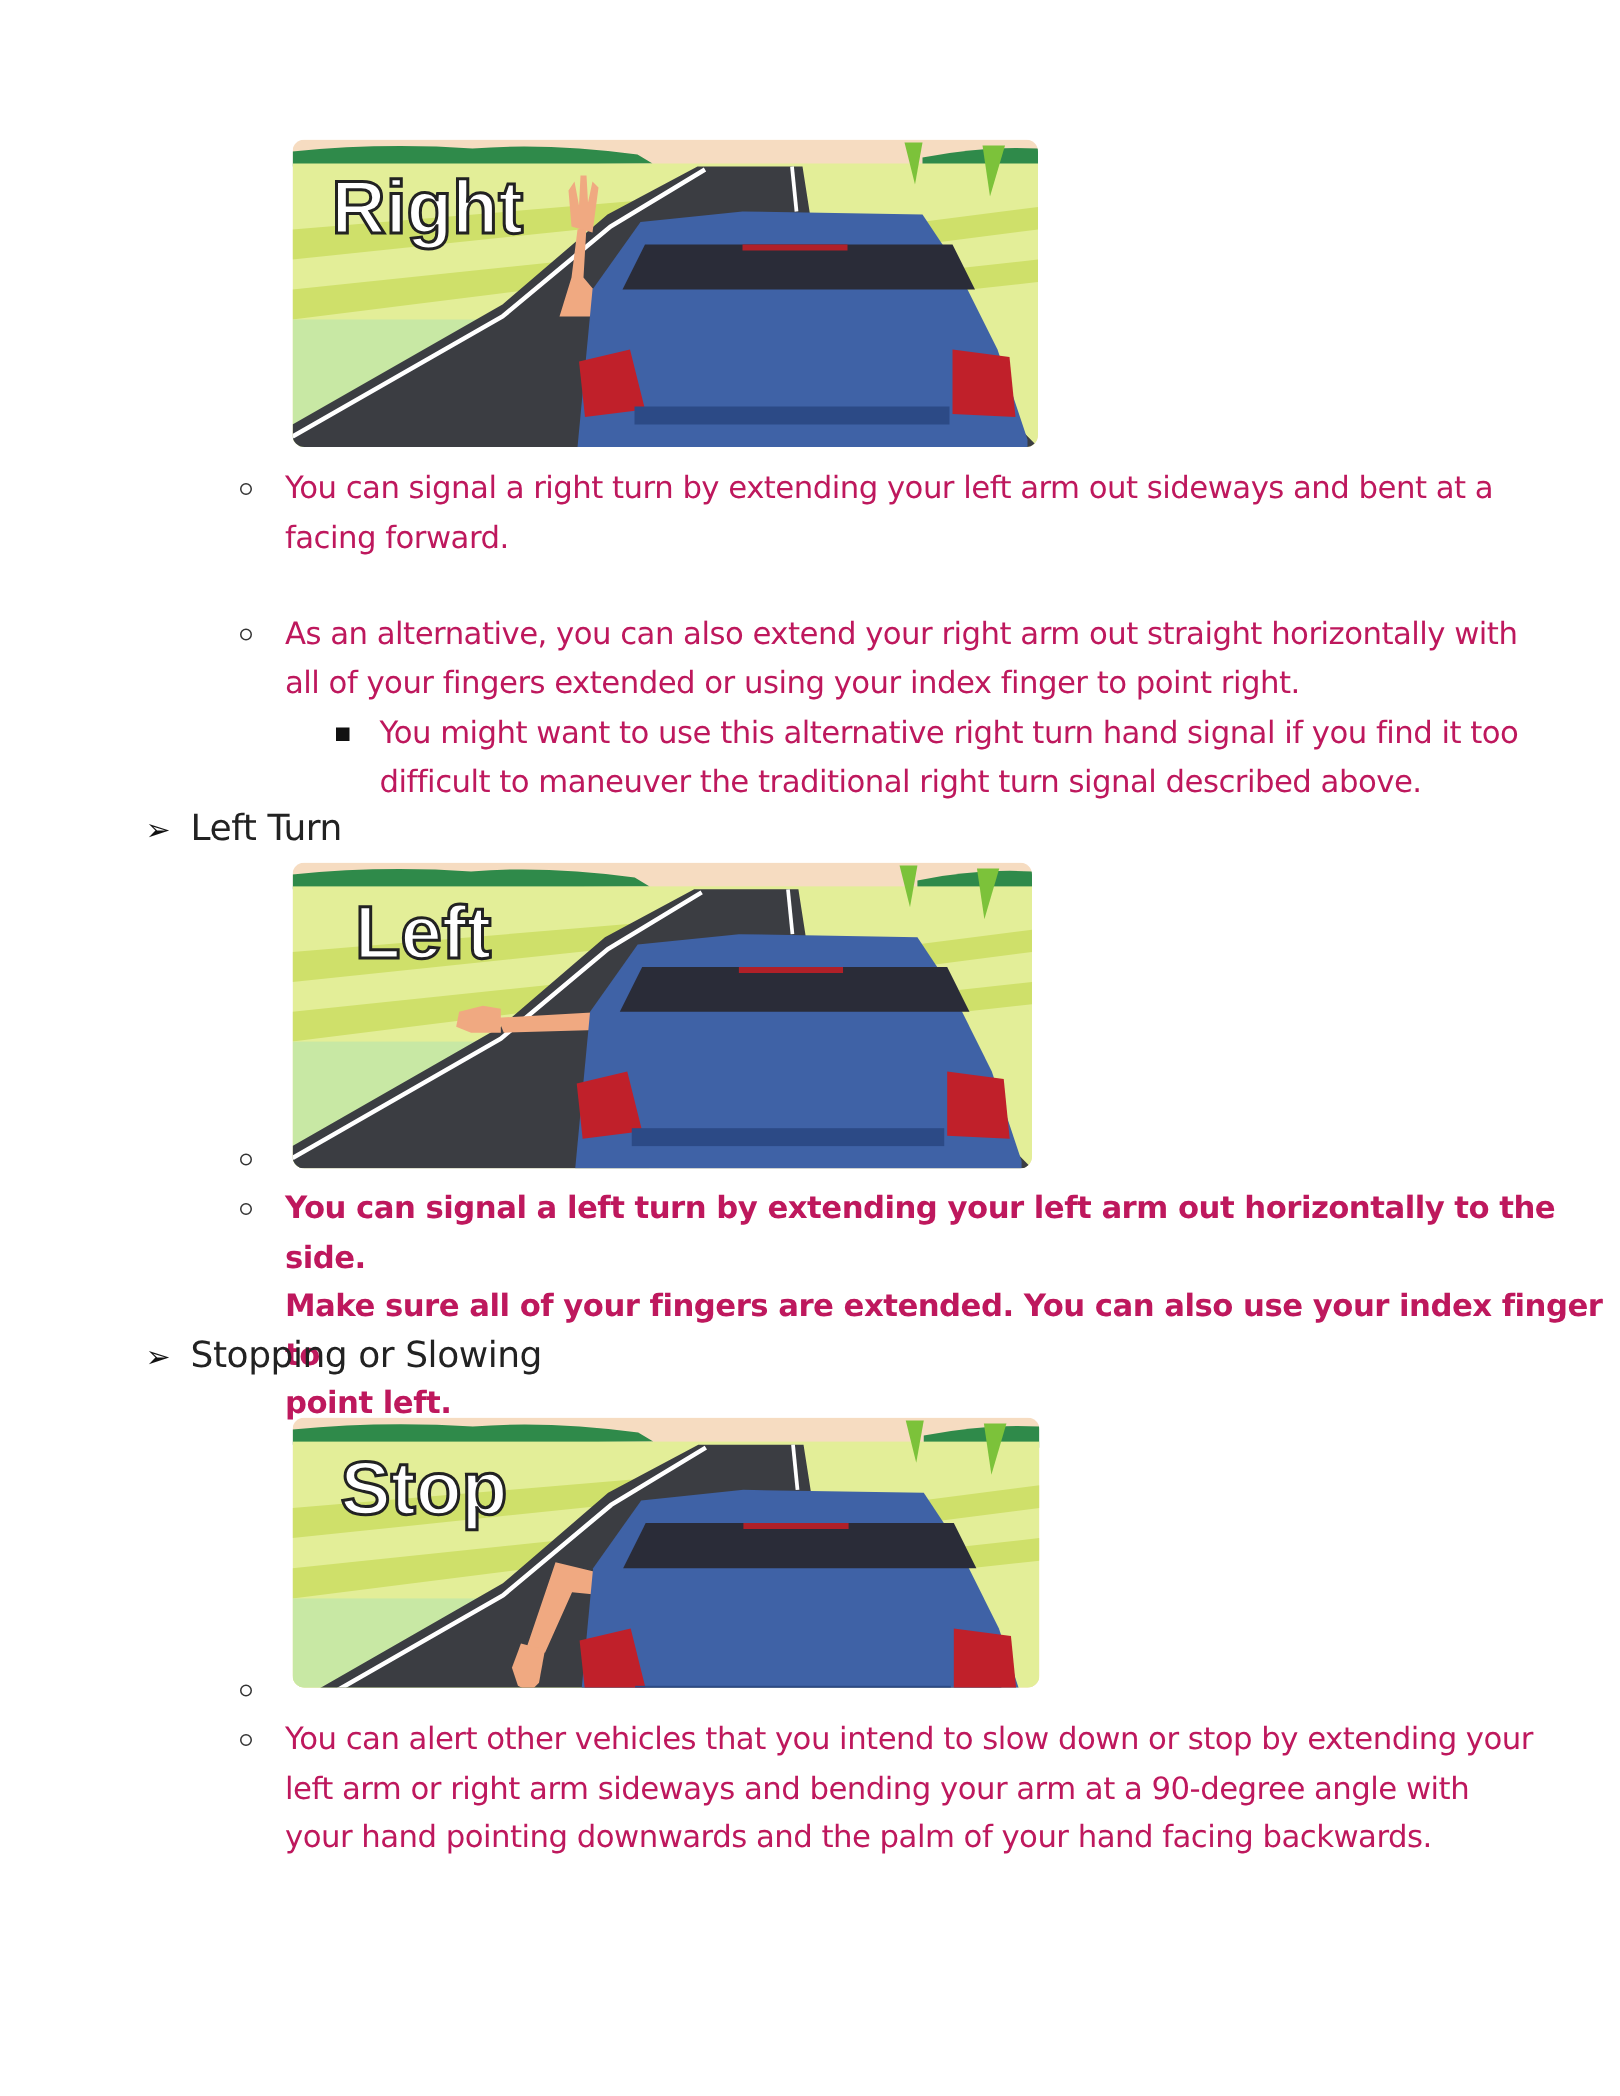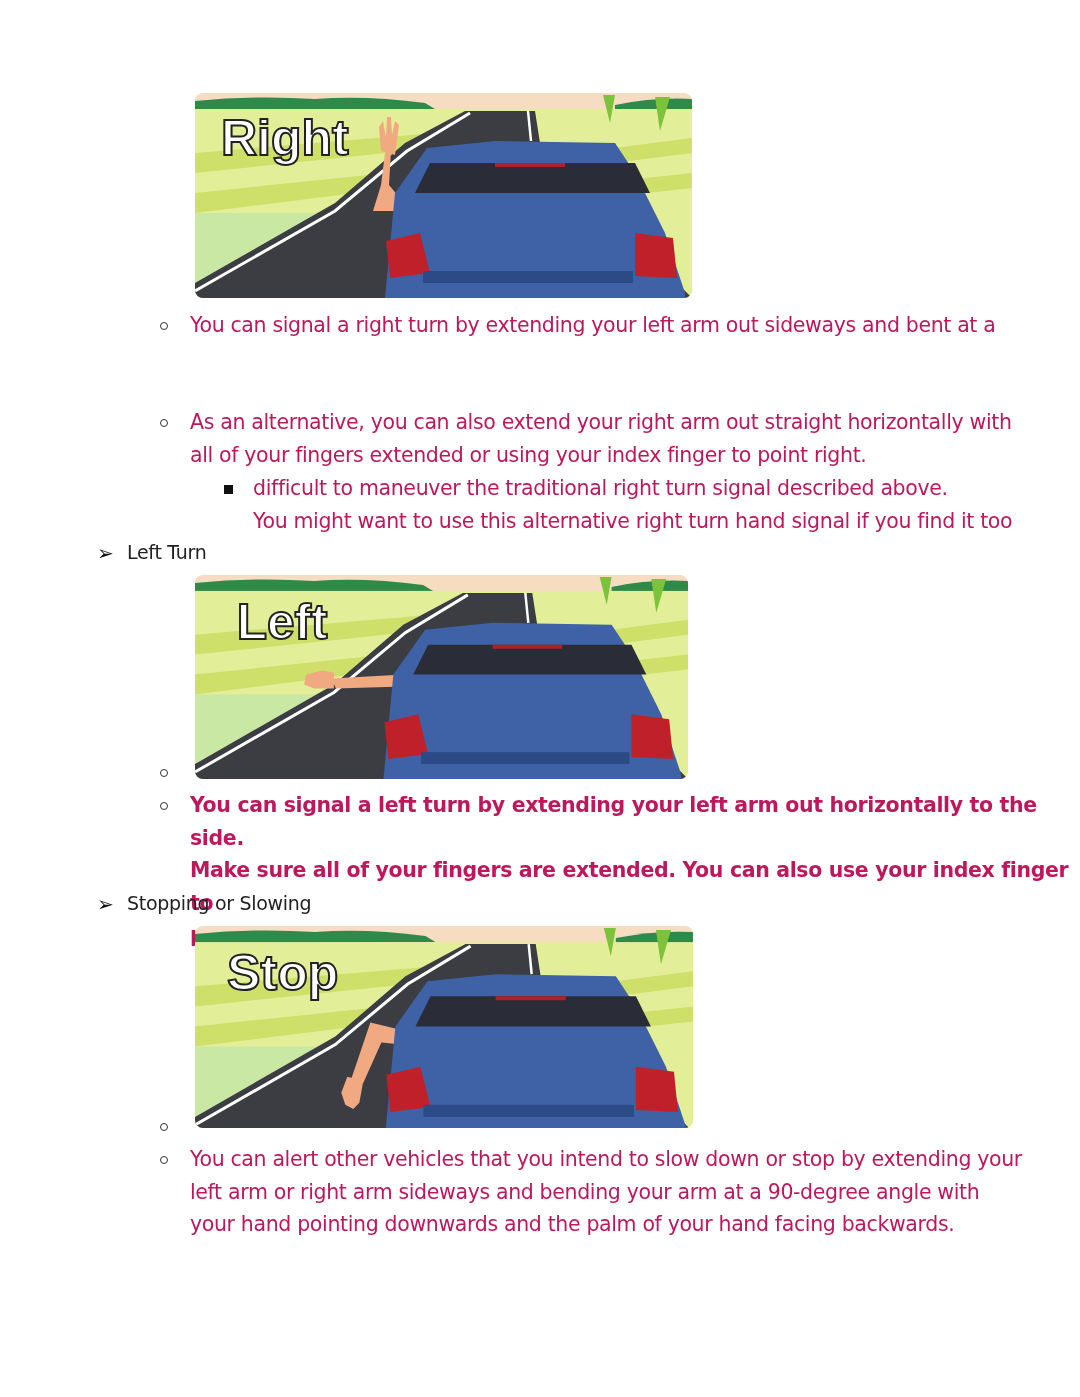--- a/index.html
+++ b/index.html
@@ -4,21 +4,21 @@
   <style>
     html, body { margin: 0; padding: 0; background: #ffffff; }
     body { width: 1080px; height: 1397px; position: relative; overflow: hidden;
            font-family: "DejaVu Sans", sans-serif; color: #1b1b1b; }
     .page { position: absolute; left: 0; top: 0; width: 1080px; height: 1397px; }
     .para { position: absolute; font-size: 20.5px; line-height: 32.5px; letter-spacing: -0.35px; color: #be185d;
             font-family: "DejaVu Sans", sans-serif; }
     .bullet-circle { position: absolute; width: 8px; height: 8px; border: 1.4px solid #333; border-radius: 50%; box-sizing: border-box; }
     .bullet-square { position: absolute; width: 9px; height: 9px; background: #111; }
     .arrow-bullet { position: absolute; font-size: 20px; line-height: 24px; color: #111; }
-    .heading { position: absolute; font-size: 19px; line-height: 26px; color: #222; letter-spacing: -0.3px; white-space: nowrap; }
+    .heading { position: absolute; font-size: 24px; line-height: 26px; color: #222; letter-spacing: -0.3px; white-space: nowrap; }
 
     .illus { position: absolute; border-radius: 8px; overflow: hidden; }
     .illus svg { display: block; }
   </style>
 </head>
 <body>
 
 <div class="page">
 
   <div class="illus" style="left:195px; top:93px; width:497px; height:205px;">
@@ -47,32 +47,33 @@
       <path d="M191 148 L225 140 L235 180 L195 185 Z" fill="#c0202a"></path>
       <path d="M440 140 L478 145 L482 185 L440 183 Z" fill="#c0202a"></path>
       <rect x="228" y="178" width="210" height="12" fill="#2c4a86"></rect>
       <text x="26" y="62" font-family="Liberation Sans, sans-serif" font-weight="bold" font-size="50" fill="#fff" stroke="#222" stroke-width="2">Right</text>
     </svg>
   </div>
 
   <div class="bullet-circle" style="left:160px; top:322px;"></div>
   <div class="para" style="left:190px; top:309px;">
     <div>You can signal a right turn by extending your left arm out sideways and bent at a</div>
+    <div>facing forward.</div>
   </div>
 
   <div class="bullet-circle" style="left:160px; top:419px;"></div>
   <div class="para" style="left:190px; top:406px;">
     <div>As an alternative, you can also extend your right arm out straight horizontally with</div>
     <div>all of your fingers extended or using your index finger to point right.</div>
   </div>
 
   <div class="bullet-square" style="left:224px; top:485px;"></div>
   <div class="para" style="left:253px; top:472px;">
+    <div>You might want to use this alternative right turn hand signal if you find it too</div>
     <div>difficult to maneuver the traditional right turn signal described above.</div>
-    <div>You might want to use this alternative right turn hand signal if you find it too</div>
   </div>
 
   <div class="arrow-bullet" style="left:97px; top:541px;">➢</div>
   <div class="heading" style="left:127px; top:539px;">Left Turn</div>
 
   <div class="bullet-circle" style="left:160px; top:769px;"></div>
   <div class="illus" style="left:195px; top:575px; width:493px; height:204px;">
     <svg width="493" height="204" viewBox="0 0 497 205" preserveAspectRatio="none">
       <rect width="497" height="205" fill="#f6dcc1"></rect>
       <path d="M0 8 Q60 2 120 6 Q170 2 230 10 L240 16 L0 18 Z" fill="#2f8a4a"></path>
@@ -105,21 +106,21 @@
   <div class="para" style="left:190px; top:789px;font-weight:bold;">
     <div>You can signal a left turn by extending your left arm out horizontally to the side.</div>
     <div>Make sure all of your fingers are extended. You can also use your index finger to</div>
     <div>point left.</div>
   </div>
 
   <div class="arrow-bullet" style="left:97px; top:892px;">➢</div>
   <div class="heading" style="left:127px; top:890px;text-align:right;">Stopping or Slowing</div>
 
   <div class="bullet-circle" style="left:160px; top:1123px;"></div>
-  <div class="illus" style="left:195px; top:926px; width:498px; height:202px;">
+  <div class="illus" style="left:195px; top:945px; width:498px; height:180px;">
     <svg width="498" height="206" viewBox="0 0 497 205" preserveAspectRatio="none">
       <rect width="497" height="205" fill="#f6dcc1"></rect>
       <path d="M0 8 Q60 2 120 6 Q170 2 230 10 L240 16 L0 18 Z" fill="#2f8a4a"></path>
       <path d="M420 12 Q460 4 497 6 L497 20 L420 18 Z" fill="#2f8a4a"></path>
       <rect y="16" width="497" height="189" fill="#e3ee98"></rect>
       <path d="M0 60 L240 40 L240 55 L0 80 Z" fill="#cfe06a"></path>
       <path d="M0 100 L240 75 L240 90 L0 120 Z" fill="#cfe06a"></path>
       <path d="M380 60 L497 45 L497 60 L380 75 Z" fill="#cfe06a"></path>
       <path d="M360 95 L497 80 L497 95 L360 110 Z" fill="#cfe06a"></path>
       <rect y="120" width="240" height="85" fill="#c8e8a4"></rect>

